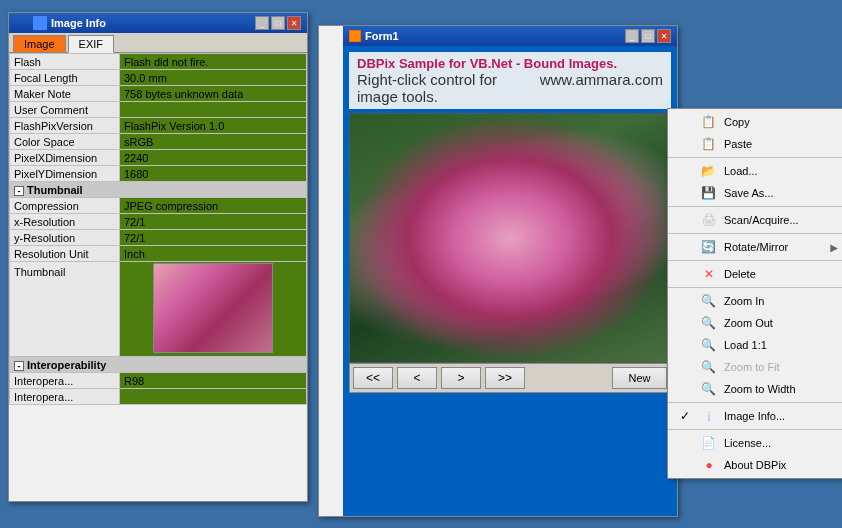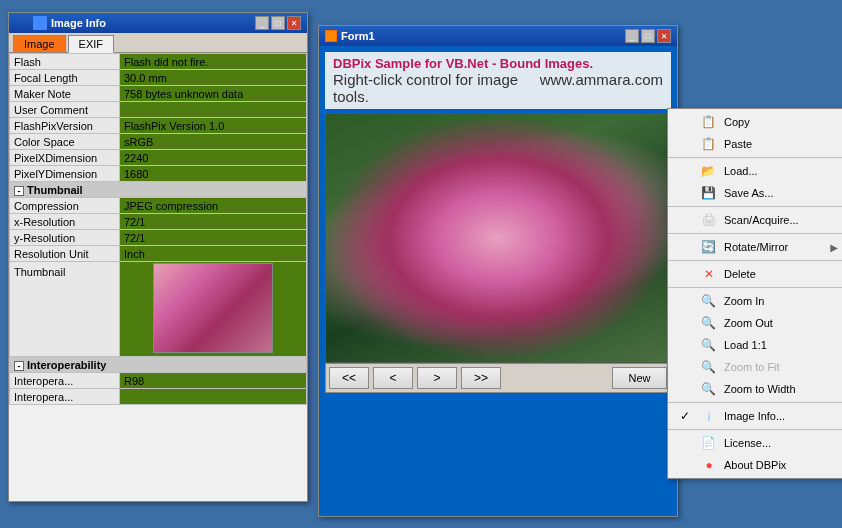--- a/index.html
+++ b/index.html
@@ -148,20 +148,21 @@
       vertical-align: top;
       padding-top: 4px;
     }
 
     
     .form-window {
       left: 318px;
       top: 25px;
       width: 360px;
       height: 492px;
+      padding-left: 24px;
     }
     .form-titlebar {
       background: linear-gradient(to bottom, #2060c0, #1040a0);
       color: white;
       padding: 3px 6px;
       display: flex;
       align-items: center;
       justify-content: space-between;
       height: 20px;
     }

